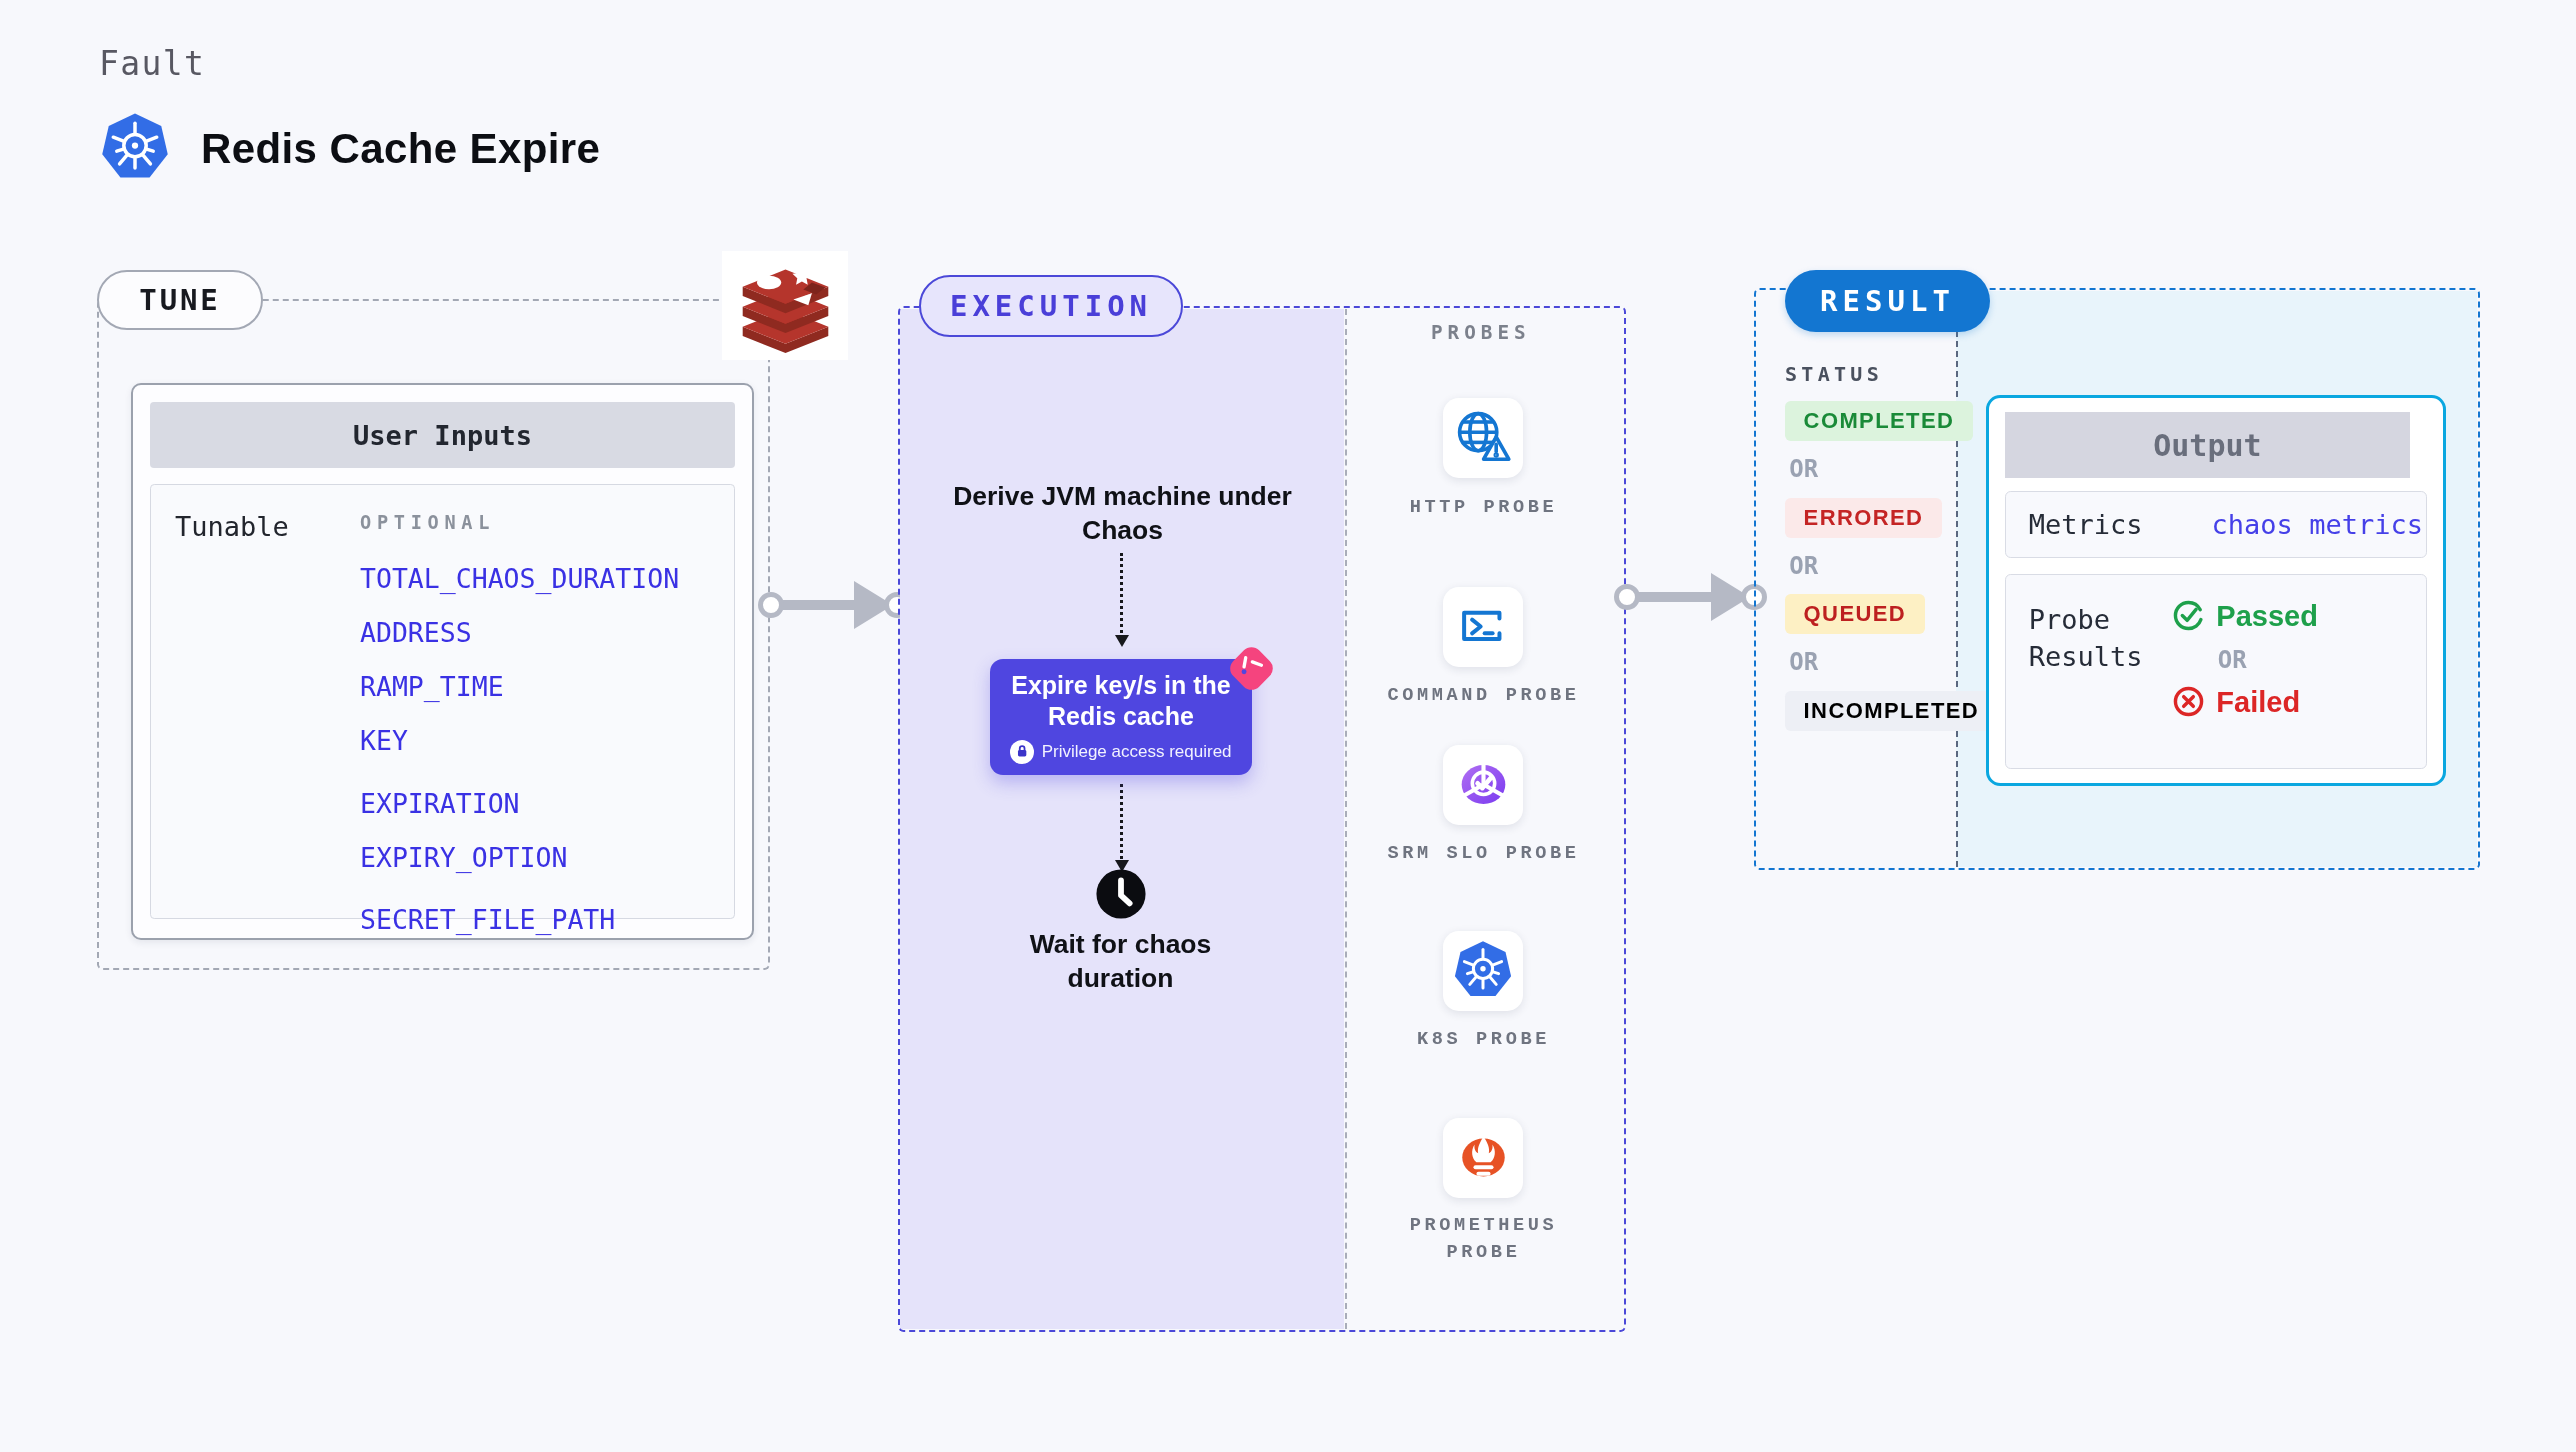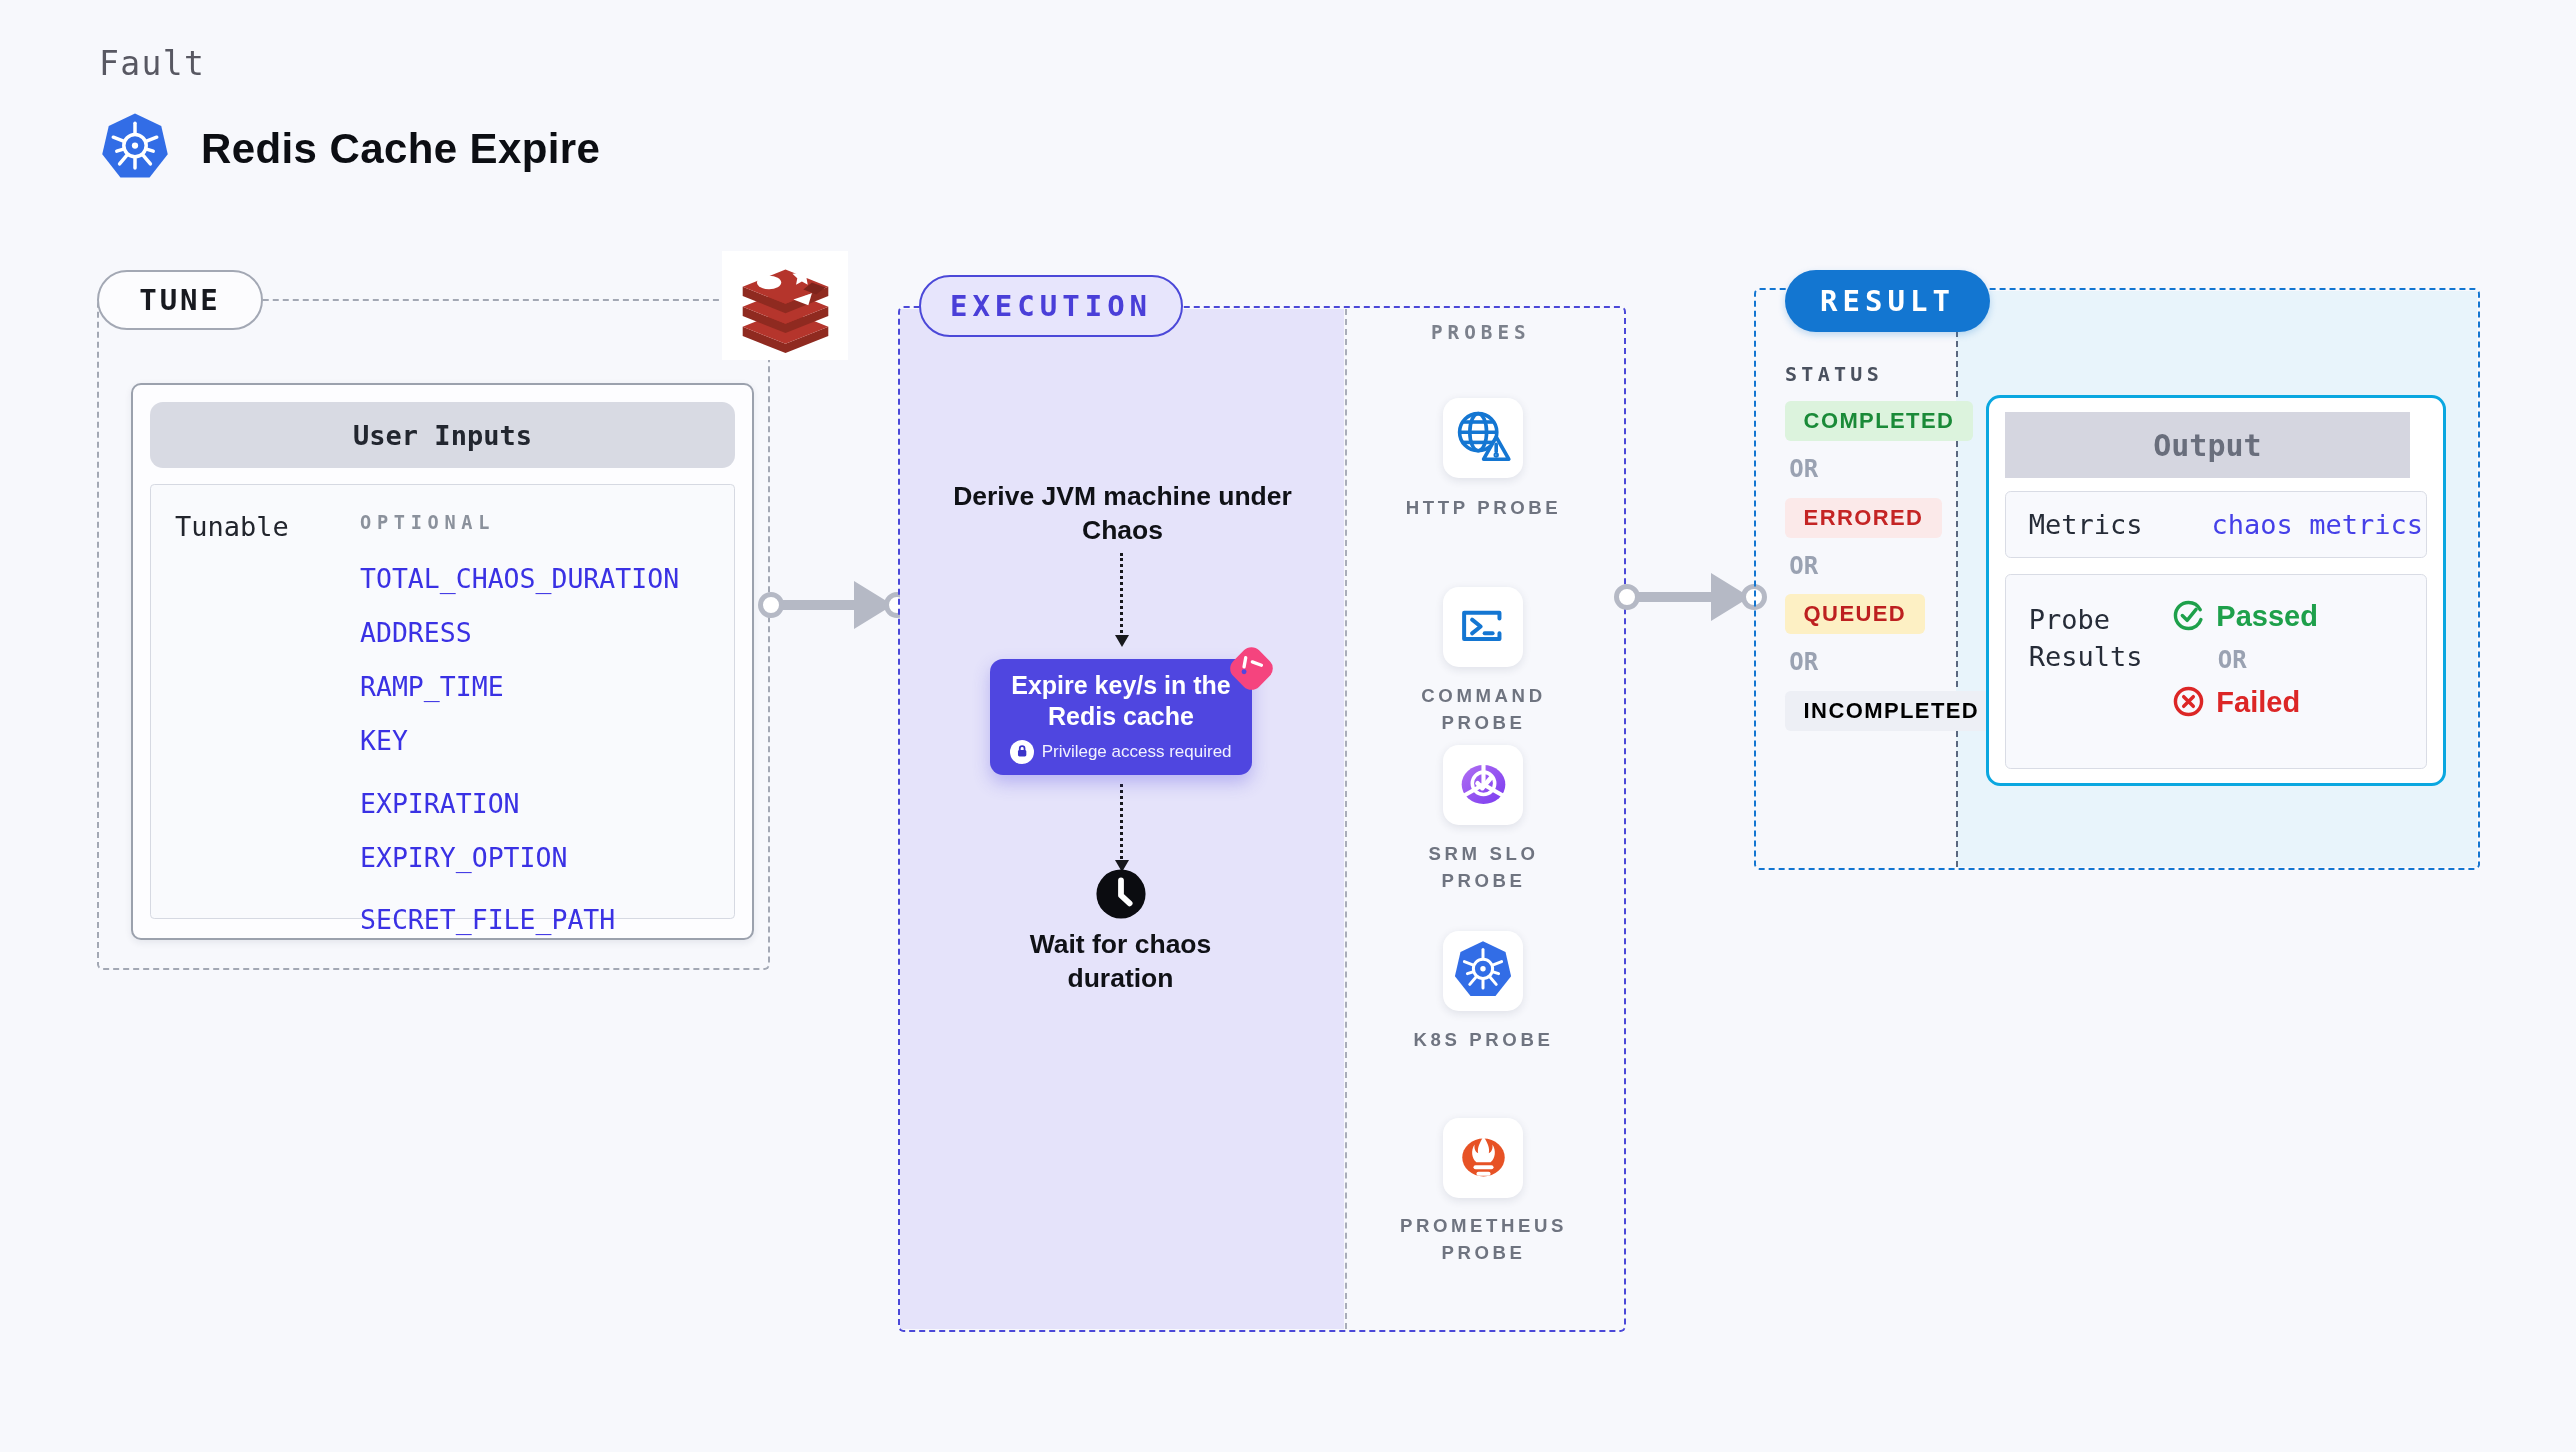--- a/index.html
+++ b/index.html
@@ -17,21 +17,21 @@
   
   #tune-box { left:97px; top:299px; width:673px; height:671px; border:2.1px dashed #a3a8b4; border-radius:5.7px; }
   .pill { display:flex; align-items:center; justify-content:center; border-radius:31.5px;
           font-family:"DejaVu Sans Mono", monospace; font-weight:bold; z-index:3; }
   #tune-pill { left:97px; top:270px; width:166px; height:60px; background:#fcfcfe; border:2.1px solid #a3a8b4;
                color:#17191f; font-size:29px; letter-spacing:2.9px; }
   #redis-corner { left:722px; top:251px; width:126px; height:109px; background:#ffffff; display:flex;
                   align-items:center; justify-content:center; z-index:2; }
   #user-inputs { left:131px; top:383px; width:623px; height:557px; background:#fdfdff; border:2.1px solid #9ba1ad;
                  border-radius:10px; box-shadow:0 2.1px 7.2px rgba(30,40,60,.08); }
-  .ui-header { position:absolute; left:17px; top:17px; right:17px; height:66px; background:#d8dae3; border-radius:13px;
+  .ui-header { position:absolute; left:17px; top:17px; right:17px; height:66px; background:#d8dae3; border-radius:4px;
                display:flex; align-items:center; justify-content:center; font-family:"DejaVu Sans Mono", monospace;
                font-weight:bold; font-size:27px; color:#22262f; }
   .ui-body { position:absolute; left:17px; top:99px; right:17px; bottom:18.6px; background:#f9fafd;
              border:1.4px solid #d6d9e2; border-radius:4.3px; }
   #tunable-label { left:24px; top:26px; font-family:"DejaVu Sans Mono", monospace; font-size:27px; color:#22252d; }
   #inputs-col { position:absolute; left:209px; top:27px; }
   #optional-label { font-family:"DejaVu Sans Mono", monospace; font-weight:bold; font-size:18.6px; letter-spacing:5.7px; color:#8b919c; }
   ul.inputs { list-style:none; margin:18.6px 0 0 0; padding:0; }
   ul.inputs li { height:54px; display:flex; align-items:center; font-family:"DejaVu Sans Mono", monospace;
                  font-size:26.5px; color:#3a31e4; cursor:pointer; }
@@ -71,21 +71,21 @@
   #chaos-badge { left:1225px; top:642px; width:53px; height:53px; z-index:3; }
   #clock-icon { left:1095px; top:868px; width:52px; height:52px; }
   #wait-text { left:1013px; top:927px; width:215px; text-align:center; font-weight:bold; font-size:26.5px;
                line-height:34px; color:#0f1116; }
 
   
   #probes-label { left:1431px; top:321px; font-family:"DejaVu Sans Mono", monospace; font-weight:bold; font-size:19.3px;
                   letter-spacing:5px; color:#7c818c; }
   .probe-card { position:absolute; left:1443px; width:80px; height:80px; background:#fff; border-radius:15.8px;
                 box-shadow:0 2.9px 8.6px rgba(25,35,65,.10); display:flex; align-items:center; justify-content:center; }
-  .probe-label { position:absolute; left:1383px; width:201px; text-align:center; font-family:Liberation Sans, sans-serif;
+  .probe-label { position:absolute; left:1383px; width:201px; text-align:center; font-family:Liberation Mono, monospace;
                  font-weight:bold; font-size:18.6px; letter-spacing:3.6px; line-height:27px; color:#6f7480; }
   #probe-card-http { top:398px; }       #probe-label-http { top:494px; }
   #probe-card-command { top:587px; }    #probe-label-command { top:682px; }
   #probe-card-srm { top:745px; }       #probe-label-srm { top:840px; }
   #probe-card-k8s { top:931px; }       #probe-label-k8s { top:1026px; }
   #probe-card-prometheus { top:1118px; }#probe-label-prometheus { top:1212px; }
 
   
   #result-box { left:1754px; top:288px; width:726px; height:582px; border:2.9px dashed #1376d1; border-radius:5.7px; }
   #result-fill { left:1956px; top:291px; width:521px; height:576px; background:#e8f4fb; border-left:2.1px dashed #5b6880; }

